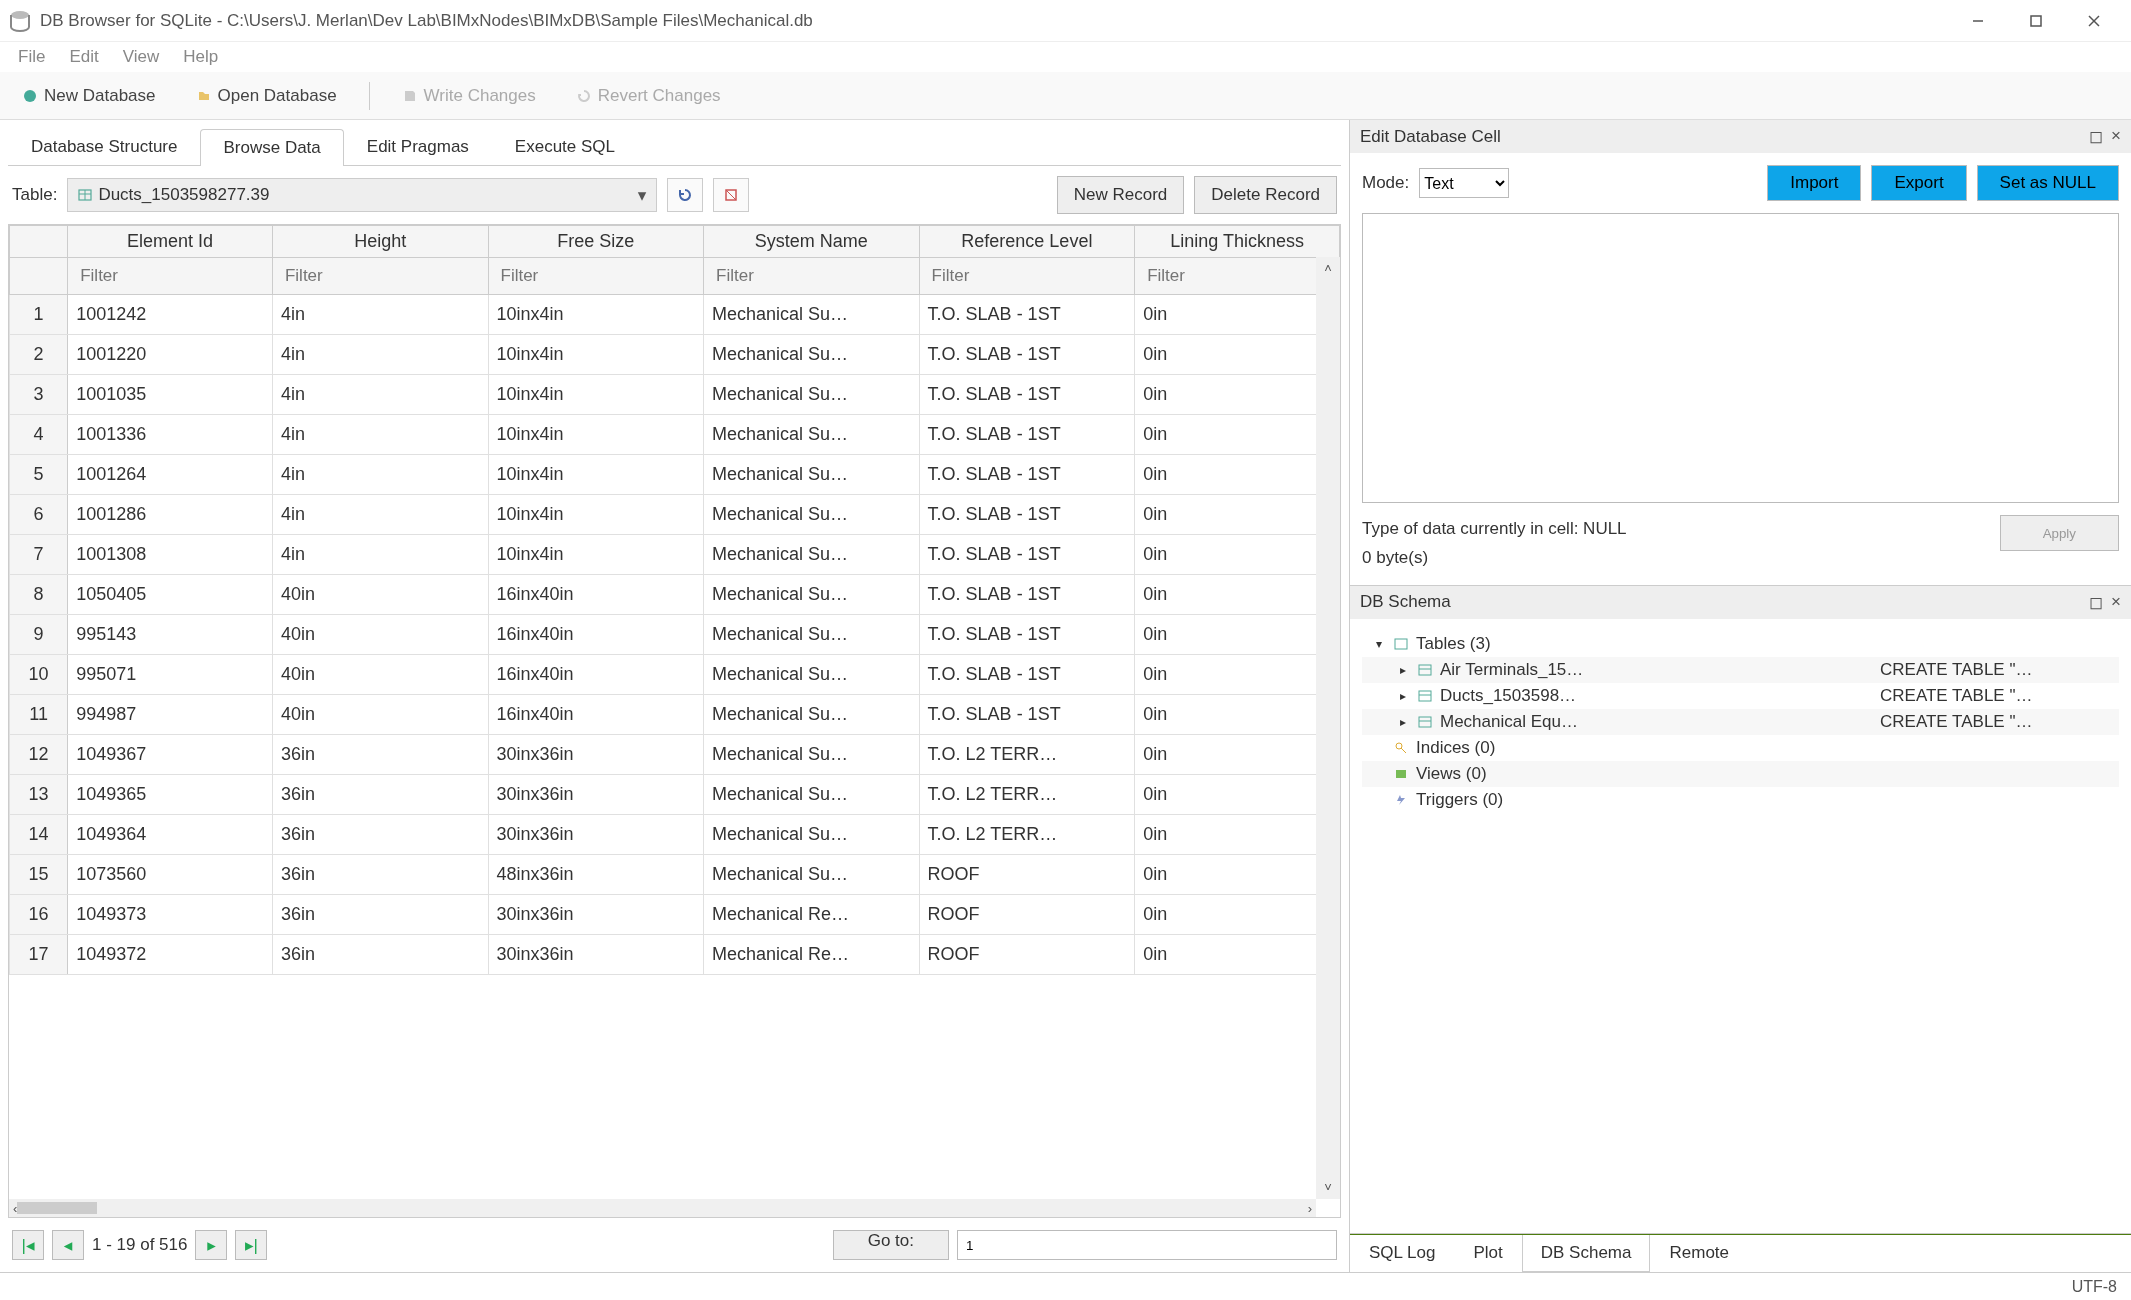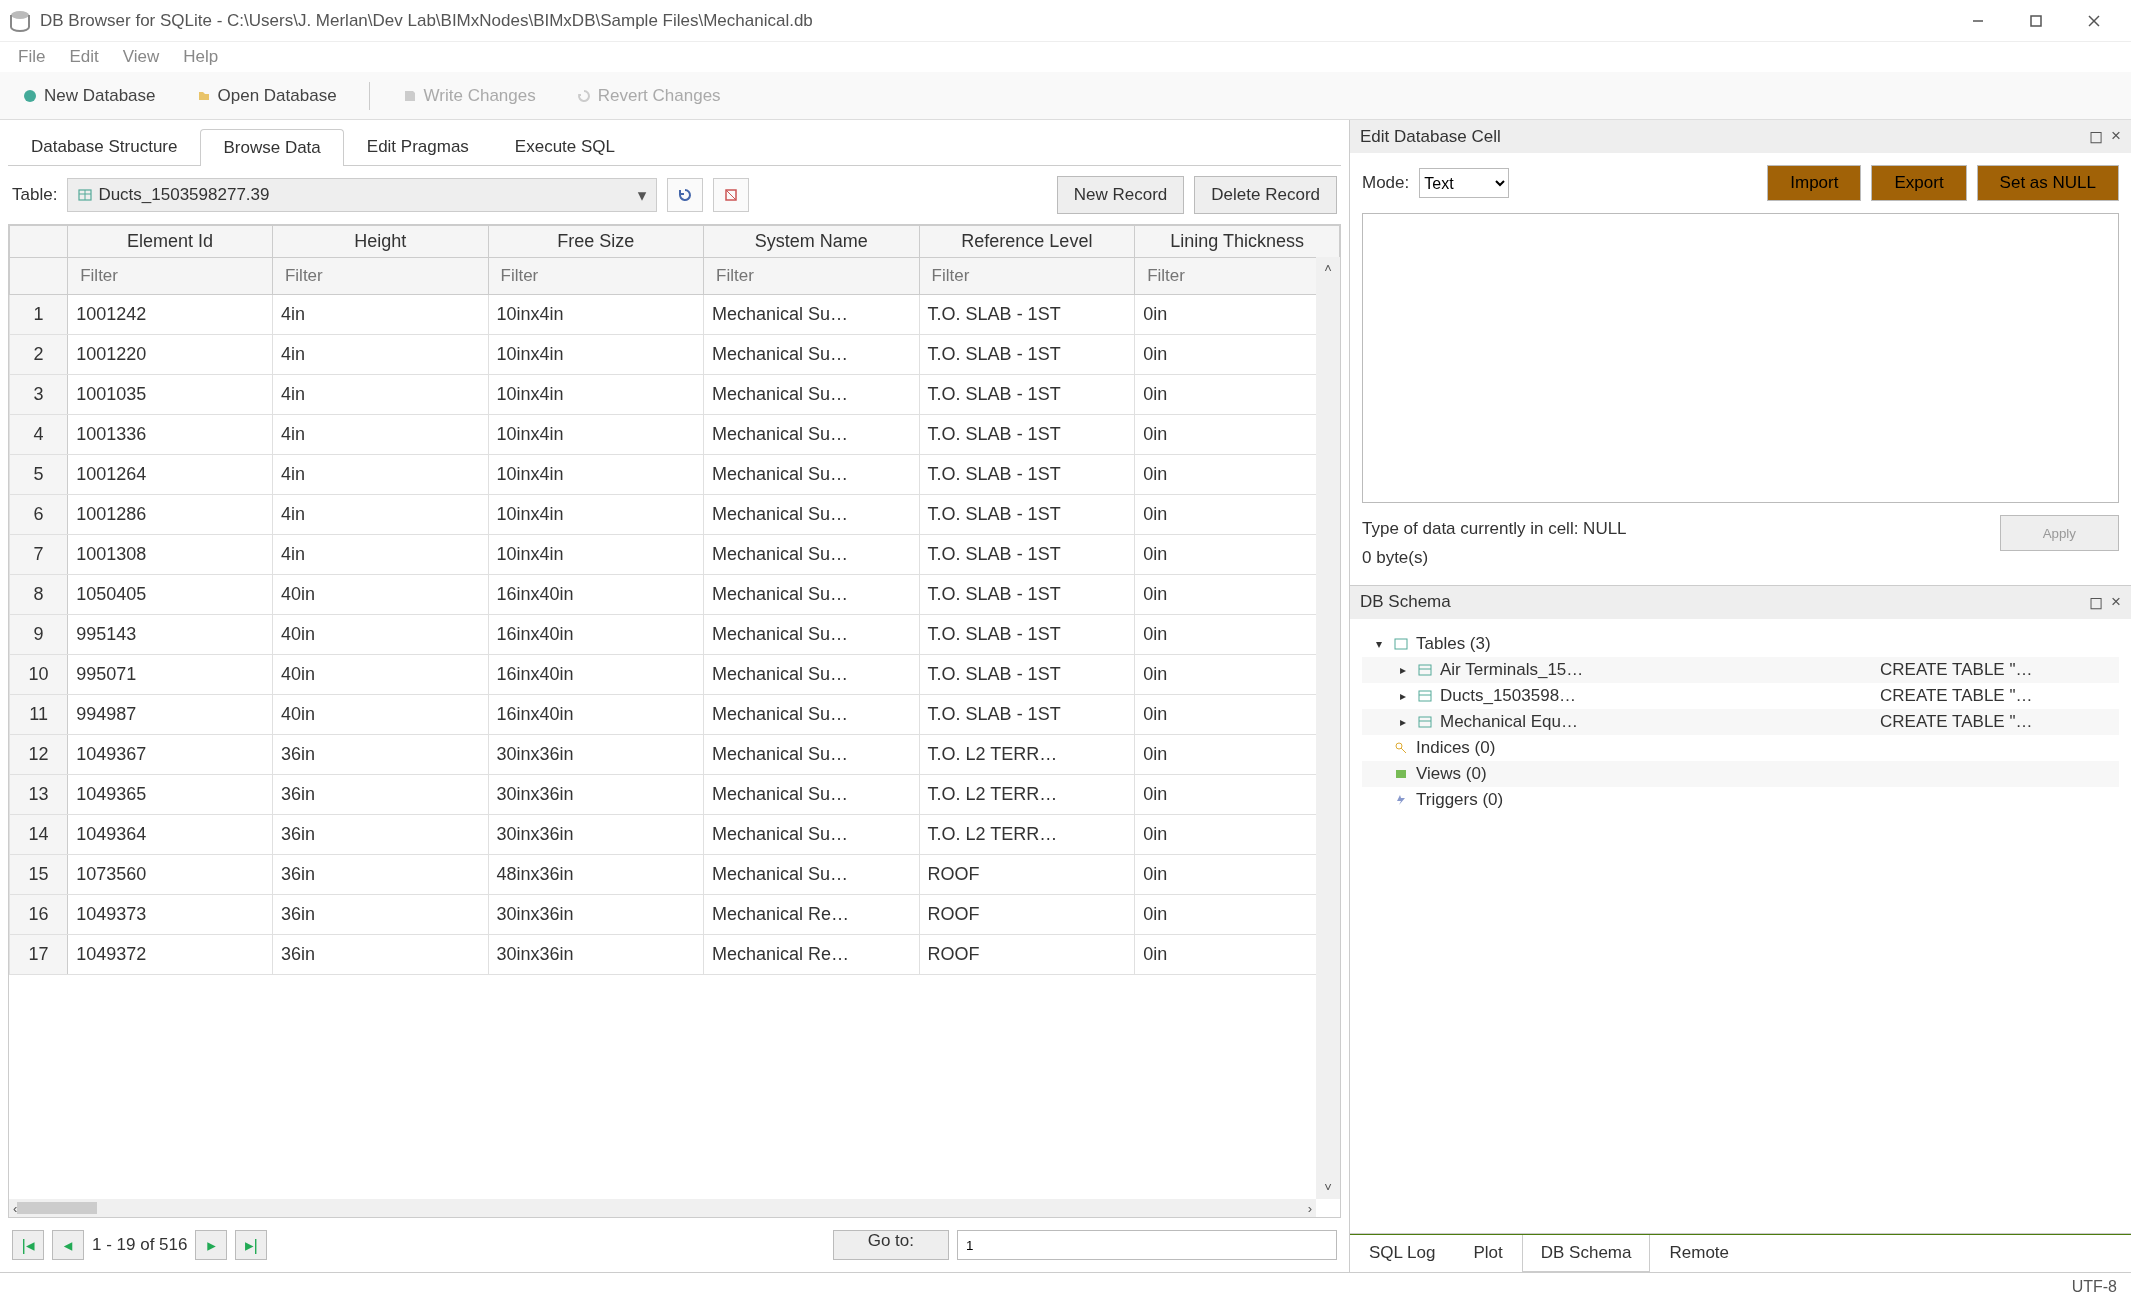--- a/index.html
+++ b/index.html
@@ -224,21 +224,21 @@
   gap:12px;
   font-size:17px;
 }
 .cell-editor .moderow { display:flex; align-items:center; gap:10px;}
 .cell-editor select {
   height:30px; border:1px solid #bbb; background:#fff; font-size:16px;
   width:90px;
 }
 .cell-editor .editbtn {
   height:36px; padding:0 22px;
-  border:1px solid #bbb; background:#a16207;
+  border:1px solid #bbb; background:#0ea5e9;
   font-size:17px;
   text-align:center;
 }
 .cell-editor textarea {
   width:100%; height:290px;
   border:1px solid #bbb; resize:none;
   font-size:16px;
 }
 .cell-editor .inforow {
   display:flex; align-items:flex-start; gap:24px;

